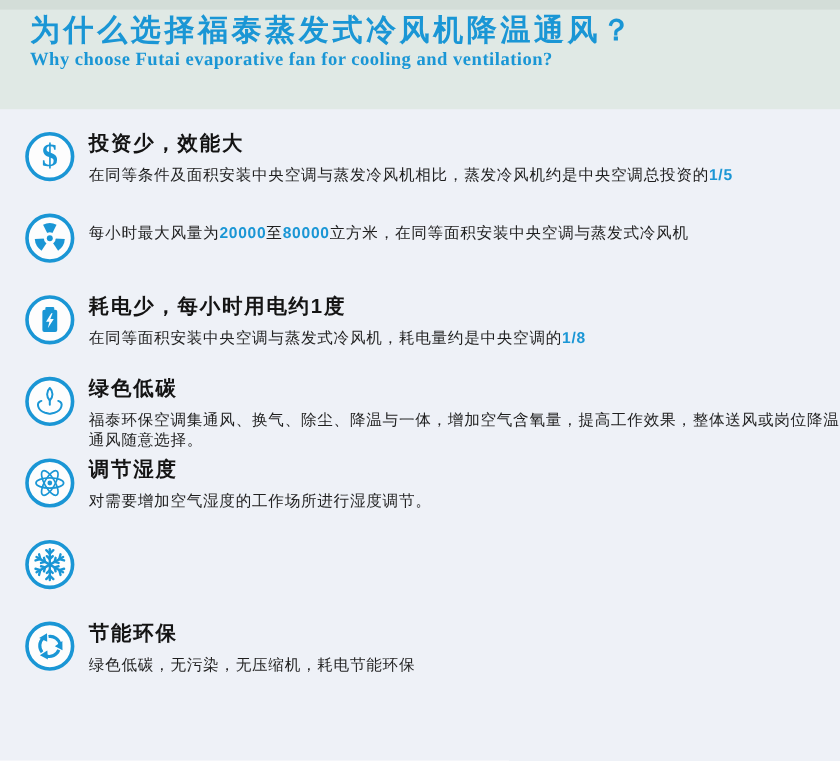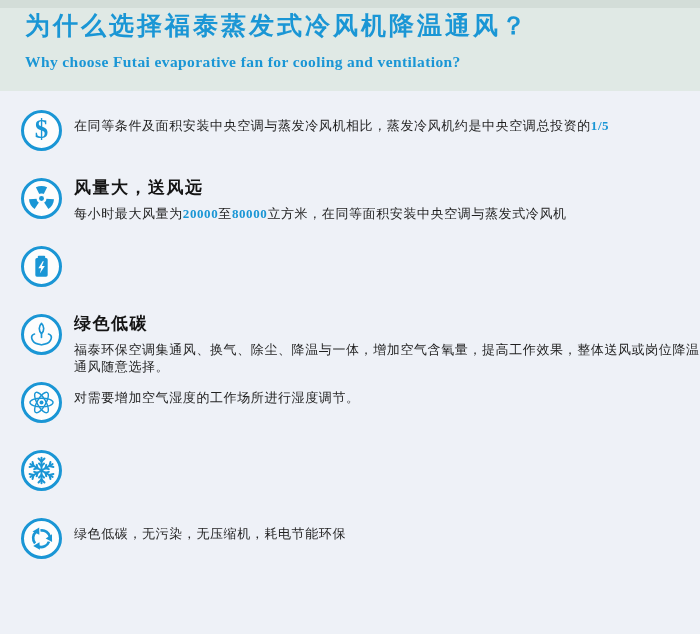--- a/index.html
+++ b/index.html
@@ -19,21 +19,21 @@
     border-top:8px solid var(--header-top);
     padding:2px 0 0 25px;
   }
   .page-title{
     font-size:25px;font-weight:bold;color:var(--accent);
     letter-spacing:3px;line-height:1.25;
   }
   .page-subtitle{
     font-family:"Liberation Serif","DejaVu Serif",serif;
     font-size:15.5px;font-weight:bold;color:var(--accent);
-    letter-spacing:0.4px;margin-top:12px;
+    letter-spacing:0.4px;margin-top:0;
   }
   .feature-list{padding:19px 0 0 21px;}
   .feature{display:flex;align-items:flex-start;height:68px;}
   .feature:last-child{height:66px;}
   .icon-circle{
     flex:0 0 auto;width:41px;height:41px;border-radius:50%;
     border:3px solid var(--accent);background:#fdfdfd;
     display:flex;align-items:center;justify-content:center;
     color:var(--accent);
   }
@@ -45,68 +45,72 @@
   }
   .feature-text{margin-left:12px;padding-top:0;}
   .feature-title{
     font-size:17px;font-weight:bold;color:var(--title-color);
     letter-spacing:1.5px;line-height:1.2;
   }
   .feature-desc{
     font-size:13px;color:var(--desc-color);
     letter-spacing:0.6px;margin-top:8px;line-height:1.25;
   }
-  .hl{color:var(--accent);font-weight:bold;font-family:Liberation Serif, serif;}
+  .hl{color:var(--accent);font-weight:bold;}
 </style>
 </head>
 <body>
 
 <div class="page">
   <header class="page-header">
     <h1 class="page-title">为什么选择福泰蒸发式冷风机降温通风？</h1>
     <h2 class="page-subtitle">Why choose Futai evaporative fan for cooling and ventilation?</h2>
   </header>
   <main class="feature-list" id="feature-list">
   <section class="feature">
     <span class="icon-circle">
           <span class="glyph-dollar">$</span>
         </span>
     <div class="feature-text">
+      <h3 class="feature-title">投资少，效能大</h3>
       <p class="feature-desc"><span>在同等条件及面积安装中央空调与蒸发冷风机相比，蒸发冷风机约是中央空调总投资的</span><span class="hl">1/5</span></p>
     </div>
   </section>
 
   <section class="feature">
     <span class="icon-circle">
           <svg viewBox="0 0 40 40">
             <g fill="currentColor">
               <path d="M20 20 L13.2 6.4 A15.6 15.6 0 0 1 26.8 6.4 Z"></path>
               <path d="M20 20 L13.2 6.4 A15.6 15.6 0 0 1 26.8 6.4 Z" transform="rotate(120 20 20)"></path>
               <path d="M20 20 L13.2 6.4 A15.6 15.6 0 0 1 26.8 6.4 Z" transform="rotate(240 20 20)"></path>
             </g>
             <circle cx="20" cy="20" r="6" fill="#fdfdfd"></circle>
             <circle cx="20" cy="20" r="3" fill="currentColor"></circle>
           </svg>
         </span>
     <div class="feature-text">
-      <h3 class="feature-title">风量大，送风远</h3>
       <p class="feature-desc"><span>每小时最大风量为</span><span class="hl">20000</span><span>至</span><span class="hl">80000</span><span>立方米，在同等面积安装中央空调与蒸发式冷风机</span></p>
     </div>
   </section>
 
   <section class="feature">
     <span class="icon-circle">
           <svg viewBox="0 0 40 40">
             <g fill="currentColor">
               <rect x="15.5" y="7" width="9" height="4" rx="1.2"></rect>
               <rect x="12.5" y="9.8" width="15" height="22.5" rx="2"></rect>
             </g>
             <polygon points="21.5,13.5 16.2,22 19.6,22 18,28.5 24,19.3 20.5,19.3 22.8,13.5" fill="#fdfdfd"></polygon>
           </svg>
         </span>
+    <div class="feature-text">
+      <h3 class="feature-title">耗电少，每小时用电约1度</h3>
+      <p class="feature-desc"><span>在同等面积安装中央空调与蒸发式冷风机，耗电量约是中央空调的</span><span class="hl">1/8</span></p>
+    </div>
   </section>
 
 
   <section class="feature">
     <span class="icon-circle">
           <svg viewBox="0 0 40 40" fill="none" stroke="currentColor" stroke-width="2" stroke-linecap="round" stroke-linejoin="round">
             <path d="M20 6.5 C23.6 10 23.6 15.6 20 19 C16.4 15.6 16.4 10 20 6.5 Z"></path>
             <path d="M20 19 L20 23.5"></path>
             <path d="M11.5 19.5 q-4.5 1.5 -3.2 5.6 q1.4 4.8 7 6.3 l4.2 1"></path>
             <path d="M28.5 19.5 q4.5 1.5 3.2 5.6 q-1.4 4.8 -7 6.3 l-4.2 1"></path>
@@ -121,20 +125,21 @@
   <section class="feature">
     <span class="icon-circle">
           <svg viewBox="0 0 40 40" fill="none" stroke="currentColor" stroke-width="1.7">
             <ellipse cx="20" cy="20" rx="14" ry="5.2"></ellipse>
             <ellipse cx="20" cy="20" rx="14" ry="5.2" transform="rotate(60 20 20)"></ellipse>
             <ellipse cx="20" cy="20" rx="14" ry="5.2" transform="rotate(120 20 20)"></ellipse>
             <circle cx="20" cy="20" r="2.4" fill="currentColor" stroke="none"></circle>
           </svg>
         </span>
     <div class="feature-text">
+      <h3 class="feature-title">调节湿度</h3>
       <p class="feature-desc"><span>对需要增加空气湿度的工作场所进行湿度调节。</span></p>
     </div>
   </section>
 
   <section class="feature">
     <span class="icon-circle">
           <svg viewBox="0 0 40 40" stroke="currentColor" stroke-width="2.4" stroke-linecap="round">
             <defs>
               <g id="sfArm">
                 <line x1="20" y1="20" x2="20" y2="4.5"></line>
@@ -162,17 +167,18 @@
                 <path d="M12.2 26 A10.2 10.2 0 0 1 13.4 11.8" fill="none" stroke="currentColor" stroke-width="3.2"></path>
                 <polygon points="17.2,6.8 9.2,11.6 17.4,15.6" fill="currentColor"></polygon>
               </g>
             </defs>
             <use href="#rcArm"></use>
             <use href="#rcArm" transform="rotate(120 20 20)"></use>
             <use href="#rcArm" transform="rotate(240 20 20)"></use>
           </svg>
         </span>
     <div class="feature-text">
+      <h3 class="feature-title">节能环保</h3>
       <p class="feature-desc"><span>绿色低碳，无污染，无压缩机，耗电节能环保</span></p>
     </div>
   </section>
 </main>
 </div>
 
 </body></html>

